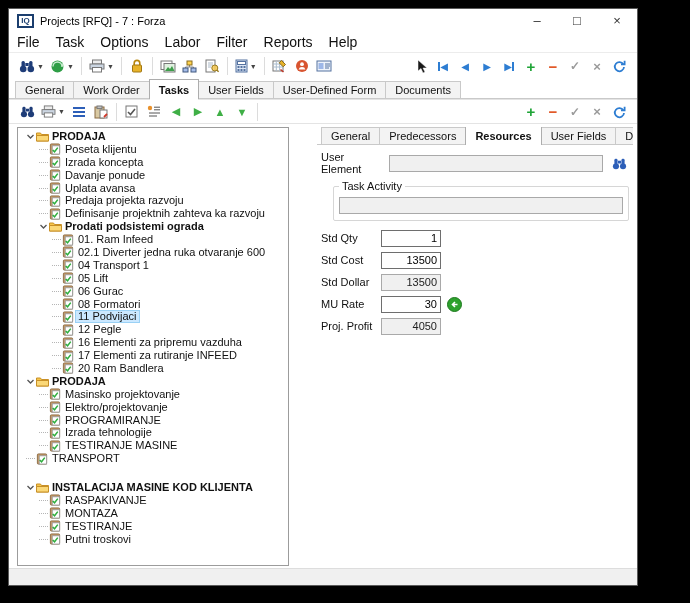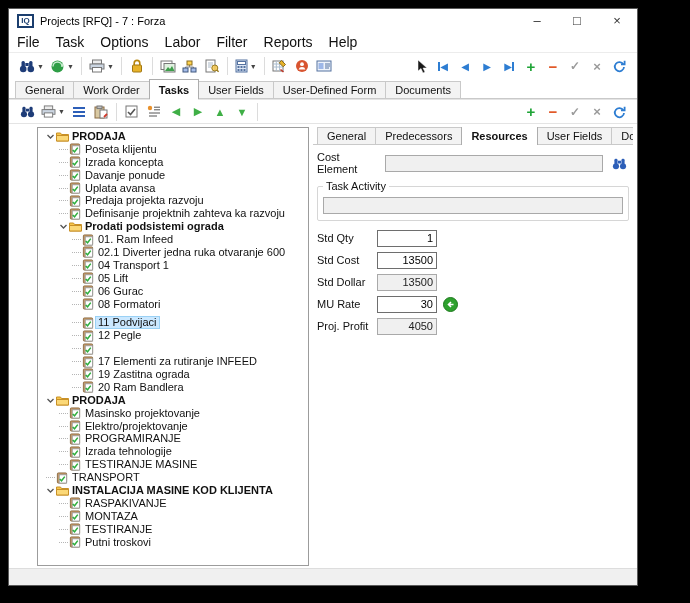--- a/index.html
+++ b/index.html
@@ -44,21 +44,21 @@
   
   .tabrow { height:20px; display:flex; align-items:flex-end; padding-left:6px; font-size:11px;
             flex:0 0 auto; position:relative; }
   .tabrow::after { content:""; position:absolute; left:0; right:0; bottom:0; height:1px; background:#c9c9c9; }
   .tab { padding:2px 9px 3px; color:#111; background:#f3f3f3; border:1px solid #c9c9c9;
          border-bottom:none; margin-right:-1px; position:relative; white-space:nowrap; }
   .tab.active { background:#fff; font-weight:bold; z-index:2; padding-top:4px; border-color:#adadad; }
   .tab.active::after { content:""; position:absolute; left:0; right:0; bottom:-1px; height:1px; background:#fff; }
 
   
-  .main { flex:1 1 auto; display:flex; padding:3px 4px 2px 28px; overflow:hidden; }
+  .main { flex:1 1 auto; display:flex; padding:3px 4px 2px 8px; overflow:hidden;gap:24px; }
   .tree-panel { width:272px; flex:0 0 272px; border:1px solid #9c9c9c; background:#fff;
                 padding-top:2px; overflow:hidden; }
   .tree-row { height:12.9px; display:flex; align-items:center; font-size:11px; line-height:1;
               white-space:nowrap; color:#111; }
   .tree-row .slot { width:12px; flex:0 0 12px; display:flex; align-items:center; justify-content:center; }
   .tree-row .stub { width:9px; border-top:1px dotted #b5b5b5; }
   .tree-row .ticon { width:14px; flex:0 0 14px; display:flex; align-items:center; }
   .tree-row .lbl { padding:0 2px; }
   .tree-row .lbl.bold { font-weight:bold; }
   .tree-row .lbl.sel { background:#cbe8ff; outline:1px solid #9ad1f5; }
@@ -69,21 +69,21 @@
   .detail-tabs::after { content:""; position:absolute; left:0; right:0; bottom:0; height:1px; background:#c9c9c9; }
   .detail-body { flex:1; position:relative; padding:6px 2px 0 4px; }
   .frow { display:flex; align-items:center; }
   .flabel { width:60px; flex:0 0 60px; font-size:11px; color:#111; }
   .tinput { height:17px; border:1px solid #6e6e6e; font-size:11px; padding:0 3px;
             font-family:"Liberation Sans",sans-serif; background:#fff; }
   .tinput.ro { background:#f0f0f0; border-color:#a9a9a9; color:#222; }
   .num { width:60px; text-align:right; }
   .cost-input { flex:1; margin-left:2px; }
   .find-btn { width:24px; height:18px; margin-left:4px; display:flex; align-items:center; justify-content:center; }
-  fieldset.ta { margin:5px 2px 0 0; border:1px solid #d6d6d6; border-radius:2px; padding:3px 5px 6px; }
+  fieldset.ta { margin:5px 2px 0 12px; border:1px solid #d6d6d6; border-radius:2px; padding:3px 5px 6px; }
   fieldset.ta legend { font-size:11px; padding:0 3px; color:#111; }
   .ta-input { width:100%; height:17px; }
   .fields-col { margin-top:9px; display:flex; flex-direction:column; gap:5px; }
   .apply-btn { width:15px; height:15px; border-radius:50%; background:#2ea12e; color:#fff;
                display:flex; align-items:center; justify-content:center; font-size:9px;
                margin-left:6px; border:1px solid #1d7a1d; }
 
   .statusbar { height:17px; background:#f0f0f0; border-top:1px solid #ddd; flex:0 0 auto; }
   svg { display:block; }
 </style>
@@ -560,21 +560,21 @@
           </span>
           <span class="ticon">
             <svg width="12" height="12" viewBox="0 0 12 13">
               <rect x="1" y="1" width="10" height="11" rx="1" fill="#c99b67" stroke="#8a6a43"></rect>
               <rect x="3" y="3" width="8" height="9" fill="#fff" stroke="#9a9a9a"></rect>
               <path d="M3.5 7.5l2 2L9 5" stroke="#2fae3e" stroke-width="1.6" fill="none"></path>
             </svg>
           </span>
           <span class="lbl">08 Formatori</span>
         </div>
-        <div class="tree-row" style="padding-left: 32px; margin-top: 6px;">
+        <div class="tree-row" style="padding-left: 32px;">
           <span class="slot">
             <span class="stub"></span>
           </span>
           <span class="ticon">
             <svg width="12" height="12" viewBox="0 0 12 13">
               <rect x="1" y="1" width="10" height="11" rx="1" fill="#c99b67" stroke="#8a6a43"></rect>
               <rect x="3" y="3" width="8" height="9" fill="#fff" stroke="#9a9a9a"></rect>
               <path d="M3.5 7.5l2 2L9 5" stroke="#2fae3e" stroke-width="1.6" fill="none"></path>
             </svg>
           </span>
@@ -597,46 +597,34 @@
           <span class="slot">
             <span class="stub"></span>
           </span>
           <span class="ticon">
             <svg width="12" height="12" viewBox="0 0 12 13">
               <rect x="1" y="1" width="10" height="11" rx="1" fill="#c99b67" stroke="#8a6a43"></rect>
               <rect x="3" y="3" width="8" height="9" fill="#fff" stroke="#9a9a9a"></rect>
               <path d="M3.5 7.5l2 2L9 5" stroke="#2fae3e" stroke-width="1.6" fill="none"></path>
             </svg>
           </span>
+          <span class="lbl">16 Elementi za pripremu vazduha</span>
         </div>
         <div class="tree-row" style="padding-left: 32px;">
           <span class="slot">
             <span class="stub"></span>
           </span>
           <span class="ticon">
             <svg width="12" height="12" viewBox="0 0 12 13">
               <rect x="1" y="1" width="10" height="11" rx="1" fill="#c99b67" stroke="#8a6a43"></rect>
               <rect x="3" y="3" width="8" height="9" fill="#fff" stroke="#9a9a9a"></rect>
               <path d="M3.5 7.5l2 2L9 5" stroke="#2fae3e" stroke-width="1.6" fill="none"></path>
             </svg>
           </span>
           <span class="lbl">17 Elementi za rutiranje INFEED</span>
-        </div>
-        <div class="tree-row" style="padding-left: 32px;">
-          <span class="slot">
-            <span class="stub"></span>
-          </span>
-          <span class="ticon">
-            <svg width="12" height="12" viewBox="0 0 12 13">
-              <rect x="1" y="1" width="10" height="11" rx="1" fill="#c99b67" stroke="#8a6a43"></rect>
-              <rect x="3" y="3" width="8" height="9" fill="#fff" stroke="#9a9a9a"></rect>
-              <path d="M3.5 7.5l2 2L9 5" stroke="#2fae3e" stroke-width="1.6" fill="none"></path>
-            </svg>
-          </span>
-          <span class="lbl">19 Zastitna ograda</span>
         </div>
         <div class="tree-row" style="padding-left: 32px;">
           <span class="slot">
             <span class="stub"></span>
           </span>
           <span class="ticon">
             <svg width="12" height="12" viewBox="0 0 12 13">
               <rect x="1" y="1" width="10" height="11" rx="1" fill="#c99b67" stroke="#8a6a43"></rect>
               <rect x="3" y="3" width="8" height="9" fill="#fff" stroke="#9a9a9a"></rect>
               <path d="M3.5 7.5l2 2L9 5" stroke="#2fae3e" stroke-width="1.6" fill="none"></path>
@@ -729,21 +717,21 @@
           </span>
           <span class="ticon">
             <svg width="12" height="12" viewBox="0 0 12 13">
               <rect x="1" y="1" width="10" height="11" rx="1" fill="#c99b67" stroke="#8a6a43"></rect>
               <rect x="3" y="3" width="8" height="9" fill="#fff" stroke="#9a9a9a"></rect>
               <path d="M3.5 7.5l2 2L9 5" stroke="#2fae3e" stroke-width="1.6" fill="none"></path>
             </svg>
           </span>
           <span class="lbl">TRANSPORT</span>
         </div>
-        <div class="tree-row" style="padding-left: 6px;">
+        <div class="tree-row" style="padding-left: 6px; margin-top: 16px;">
           <span class="slot">
             <svg width="9" height="9" viewBox="0 0 9 9">
               <path d="M1.5 3l3 3 3-3" stroke="#555" stroke-width="1.3" fill="none"></path>
             </svg>
           </span>
           <span class="ticon">
             <svg width="13" height="11" viewBox="0 0 13 11">
               <path d="M.5 2h4l1 1.5h7V10H.5z" fill="#f7c64b" stroke="#c89027"></path>
               <path d="M.5 4.5h12V10H.5z" fill="#fbd877" stroke="#c89027"></path>
             </svg>
@@ -808,21 +796,21 @@
       <div class="detail-tabs" id="detail-tabs">
           <div class="tab">General</div>
           <div class="tab">Predecessors</div>
           <div class="tab active">Resources</div>
           <div class="tab">User Fields</div>
           <div class="tab">Documents</div>
         </div>
       <div class="detail-body">
 
         <div class="frow">
-          <span class="flabel" style="width:66px;flex-basis:66px;">Cost Element</span>
+          <span class="flabel" style="width:66px;flex-basis:66px;">User Element</span>
           <input class="tinput ro cost-input" readonly="" value="" style="">
           <span class="find-btn">
             <span>
                 <svg width="15" height="13" viewBox="0 0 16 14">
                   <rect x="2.5" y="2" width="3.4" height="6" rx="1.5" fill="#2d5fb8"></rect>
                   <rect x="10.1" y="2" width="3.4" height="6" rx="1.5" fill="#2d5fb8"></rect>
                   <rect x="6.3" y="4" width="3.4" height="3" fill="#2d5fb8"></rect>
                   <circle cx="4.2" cy="10" r="3.3" fill="#2d5fb8"></circle>
                   <circle cx="11.8" cy="10" r="3.3" fill="#2d5fb8"></circle>
                 </svg>

